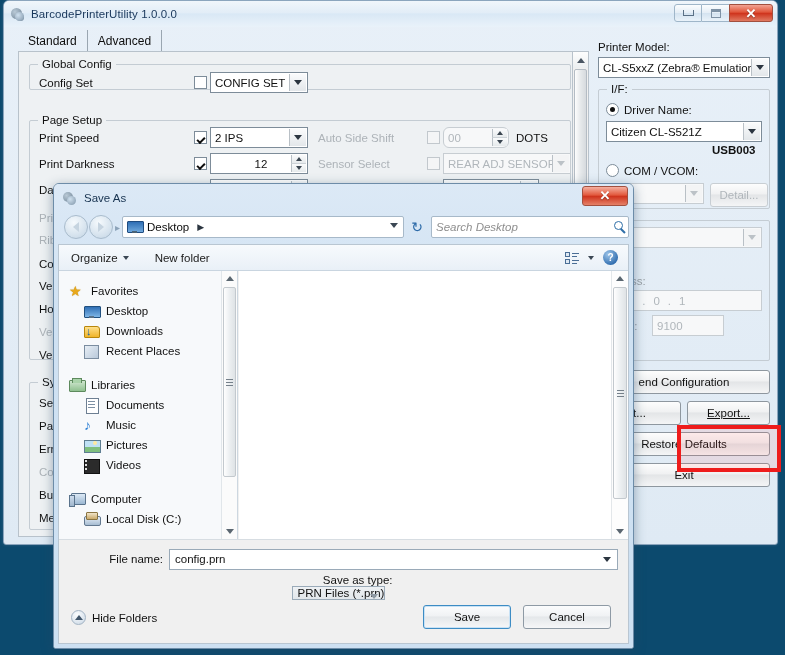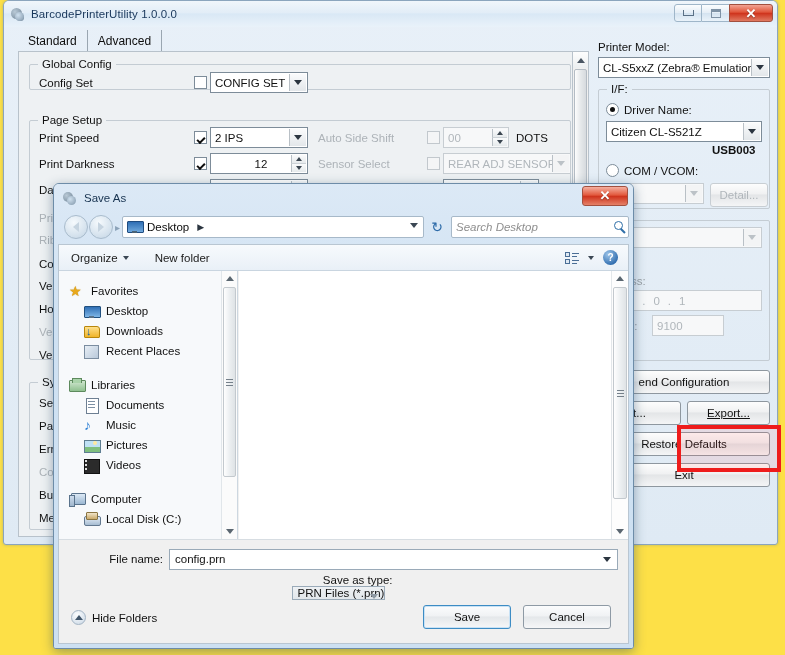--- a/index.html
+++ b/index.html
@@ -4,21 +4,21 @@
 <style>
   * { box-sizing: border-box; }
   html, body {
     margin: 0; padding: 0;
     width: 785px; height: 655px;
     background: #ffffff;
     font-family: "Liberation Sans", sans-serif;
     font-size: 11px;
     overflow: hidden;
   }
-  #root { position: relative; width: 785px; height: 655px; background:#fde047; }
+  #root { position: relative; width: 785px; height: 655px; background:#0c4a6e; }
 
   
   .mainwin {
     position: absolute; left: 3px; top: 0px; width: 775px; height: 545px;
     background: linear-gradient(to bottom, #e8f0f8 0%, #dfeaf4 100%);
     border: 1px solid #8ba5bd;
     border-radius: 6px 6px 3px 3px;
     box-shadow: 0 0 3px rgba(90,120,150,.45);
   }
   .mw-titlebar {
@@ -212,21 +212,21 @@
     background: linear-gradient(to bottom,#2f6fb5,#6fa8dc); border:1px solid #1f4c80; border-radius:1px; }
   .mon-ico::after { content:""; position:absolute; left:5px; bottom:0; width:5px; height:2px; background:#4a6377; }
   .crumb { font-size:11.5px; color:#0b0b0b; }
   .crumb-arrow { margin-left:8px; font-size:9px; color:#2b3540; }
   .addr-drop { position:absolute; right:5px; top:6px; width:0;height:0;
     border-left:4px solid transparent;border-right:4px solid transparent;border-top:5px solid #3b4754; }
 
   .refresh { width:22px; height:22px; display:flex; align-items:center; justify-content:center;
     font-size:14px; color:#2c6aa8; margin-left:2px; }
   .searchbox {
-    width:178px; height:22px; margin-left:3px; background:#fff;
+    width:198px; height:22px; margin-left:3px; background:#fff;
     border:1px solid #a7b9c9; border-radius:2px;
     display:flex; align-items:center; padding:0 4px; position:relative;
   }
   .search-ph { font-size:11.5px; color:#8e8e8e; font-style:italic; }
   .mag { position:absolute; right:5px; top:4px; width:9px; height:9px;
     border:1.6px solid #2f6fa8; border-radius:50%; }
   .mag::after { content:""; position:absolute; right:-4px; bottom:-3px; width:6px; height:1.6px;
     background:#2f6fa8; transform: rotate(45deg); }
 
   .dlg-inner {
@@ -415,21 +415,21 @@
         <div class="fld-label" style="left:20px; top:80px;">Print Speed</div>
         <div class="cb checked" style="left:175px; top:79px;"></div>
         <div class="combo" style="left:191px; top:75px; width:98px;">
           <span>2 IPS</span>
           <span class="arrowbox">
               <span class="carat"></span>
             </span>
         </div>
         <div class="fld-label dim" style="left:299px; top:80px;">Auto Side Shift</div>
         <div class="cb dim" style="left:408px; top:79px;"></div>
-        <div class="spin dim" style="left:424px; top:75px; width:66px;">
+        <div class="spin dim" style="left:424px; top:75px; width:66px;border-radius:6px;">
           <span>00</span>
           <span class="updn">
               <div>
                 <span class="tri-s u"></span>
               </div>
               <div>
                 <span class="tri-s d"></span>
               </div>
             </span>
         </div>

